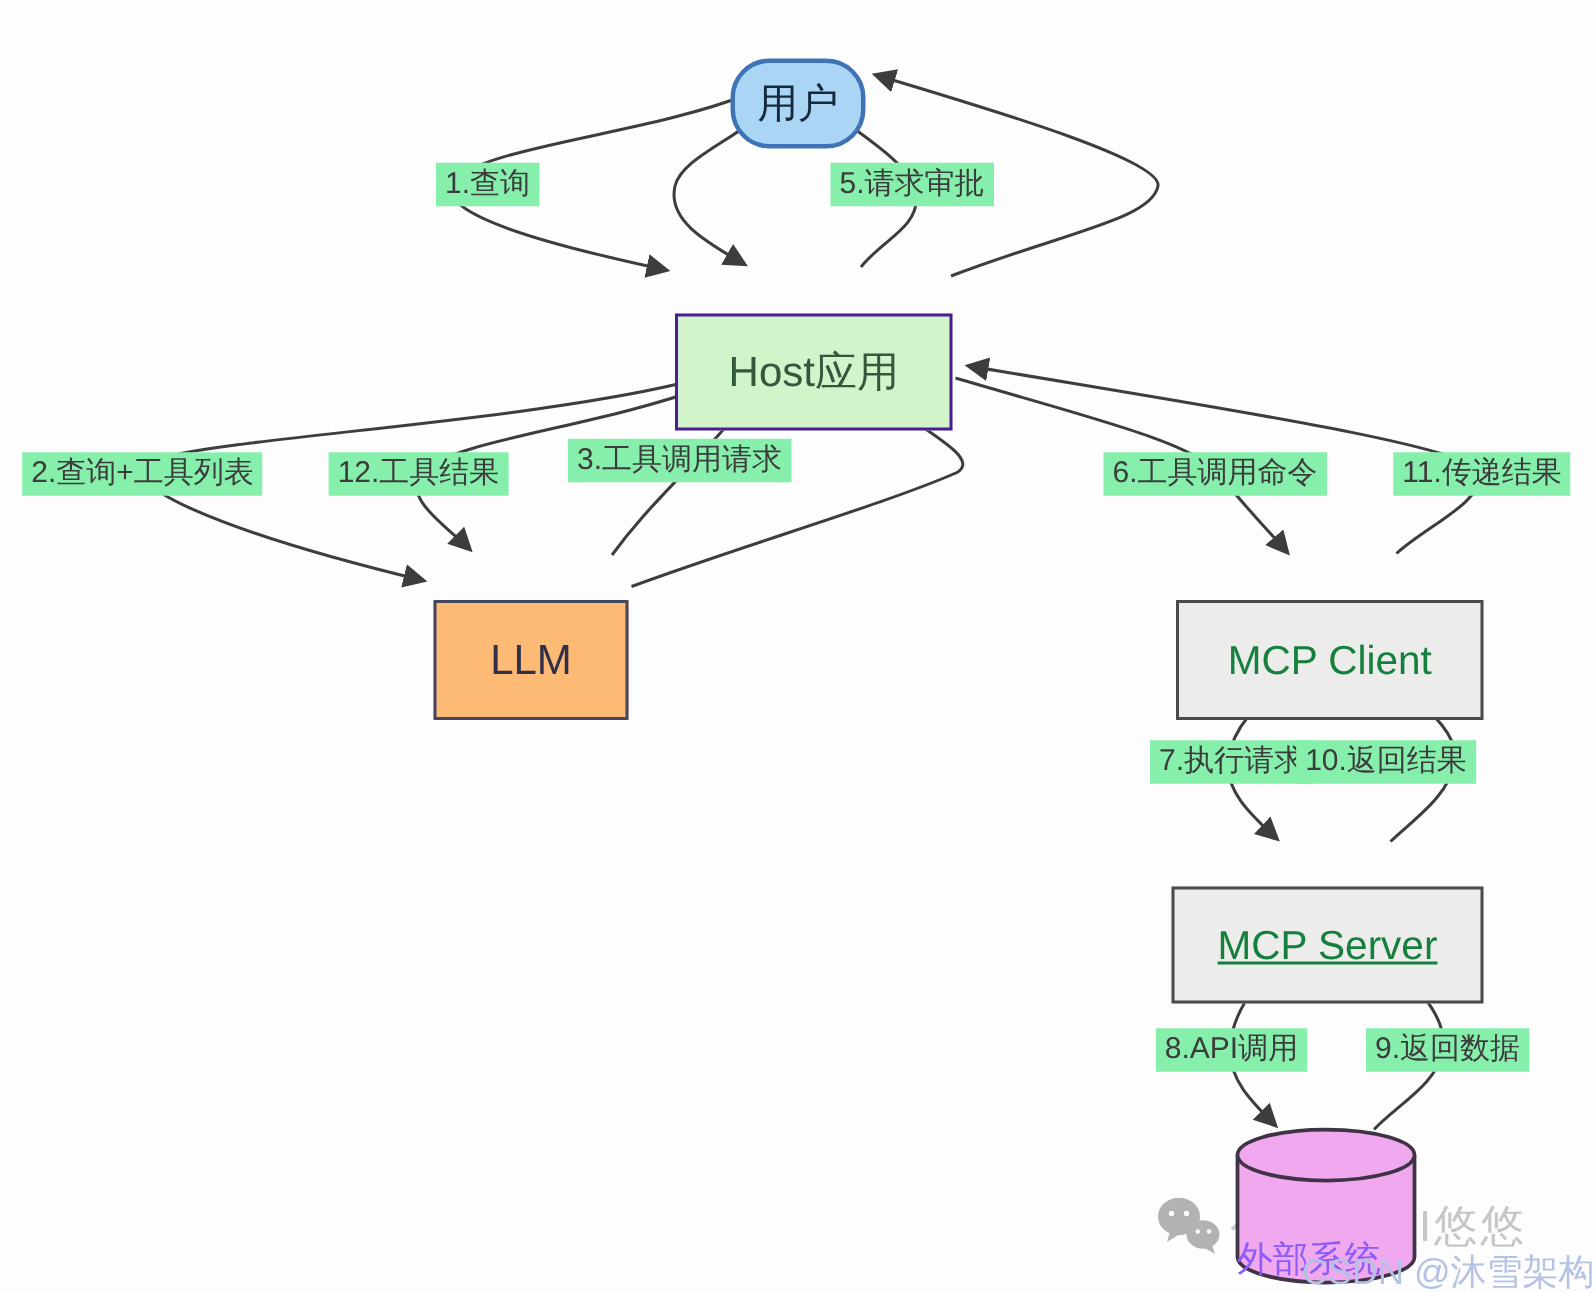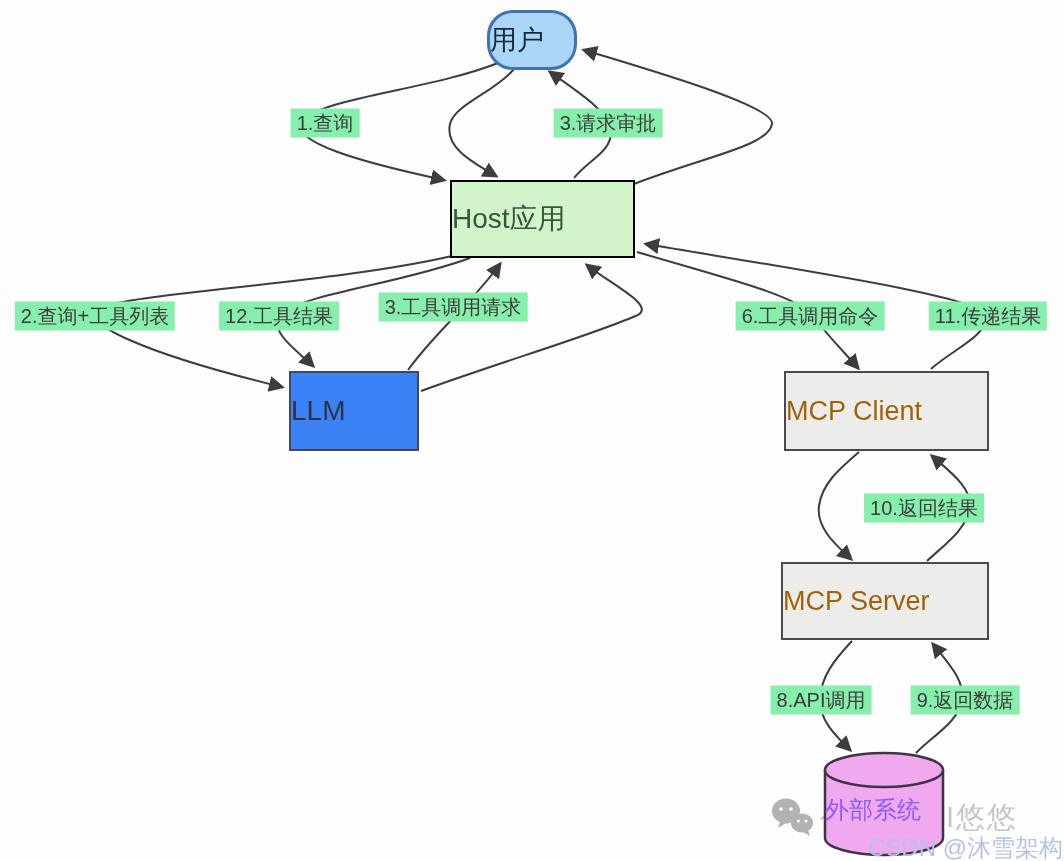--- a/index.html
+++ b/index.html
@@ -6,30 +6,30 @@
   body{font-family:"Liberation Sans","DejaVu Sans",sans-serif;}
   .canvas{position:relative;width:1064px;height:861px;background:#fdfdfd;overflow:hidden;}
 
   
   .wm-back{position:absolute;z-index:0;}
   svg.edges{position:absolute;left:0;top:0;z-index:1;}
   .node,.edge-label{position:absolute;z-index:2;}
   .wm-front{position:absolute;z-index:3;}
 
   
-  .node{display:flex;align-items:center;box-sizing:border-box;white-space:nowrap;}
+  .node{display:flex;align-items:center;justify-content:center;box-sizing:border-box;white-space:nowrap;margin-top:29px;}
   .node-user{left:487px;top:10px;width:90px;height:60px;background:#abd5f5;border:3px solid #3e74b5;
     border-radius:26px;color:#16283c;font-size:27px;}
-  .node-host{left:450px;top:180px;width:185px;height:78px;background:#d2f4cb;border:2px solid #000000;
+  .node-host{left:450px;top:180px;width:185px;height:78px;background:#d2f4cb;border:2px solid #4c1d95;
     color:#33583b;font-size:28px;}
-  .node-llm{left:289px;top:371px;width:130px;height:80px;background:#3b82f6;border:2px solid#45455e;
+  .node-llm{left:289px;top:371px;width:130px;height:80px;background:#fdba74;border:2px solid#45455e;
     color:#30304a;font-size:28px;}
-  .node-box{background:#ececea;border:2px solid #4a4a4a;color:#a16207;font-size:27px;}
+  .node-box{background:#ececea;border:2px solid #4a4a4a;color:#15803d;font-size:27px;}
   .node-mcpc{left:784px;top:371px;width:205px;height:80px;}
-  .node-mcps{left:781px;top:562px;width:208px;height:78px;}
+  .node-mcps{left:781px;top:562px;width:208px;height:78px;text-decoration:underline;}
   .node-ext{left:825px;top:790px;width:95px;height:40px;background:transparent;border:none;
     color:#8b5cf6;font-size:24px;}
 
   
   .edge-label{transform:translate(-50%,-50%);background:#86efac;color:#3c3c3c;font-size:20px;
     padding:2px 6px;white-space:nowrap;line-height:1.25;}
 
   
   .wm-wechat-text{left:820px;top:798px;font-size:29px;color:#c6c6c6;white-space:nowrap;letter-spacing:2px;}
   .wm-csdn{left:868px;top:832px;font-size:24px;color:#b4c2e4;white-space:nowrap;}
@@ -94,27 +94,28 @@
     <span>MCP Client</span>
   </div>
   <div class="node node-box node-mcps">
     <span>MCP Server</span>
   </div>
   <div class="node node-ext">
     <span>外部系统</span>
   </div>
 
   <div class="edge-label" style="left:325px;top:123px">1.查询</div>
-  <div class="edge-label" style="left:608px;top:123px">3.请求审批</div>
+  <div class="edge-label" style="left:608px;top:123px">5.请求审批</div>
 
   <div class="edge-label" style="left:95px;top:316px">2.查询+工具列表</div>
   <div class="edge-label" style="left:279px;top:316px">12.工具结果</div>
   <div class="edge-label" style="left:453px;top:307px">3.工具调用请求</div>
   <div class="edge-label" style="left:810px;top:316px">6.工具调用命令</div>
   <div class="edge-label" style="left:988px;top:316px">11.传递结果</div>
 
+  <div class="edge-label" style="left:821px;top:508px">7.执行请求</div>
   <div class="edge-label" style="left:924px;top:508px">10.返回结果</div>
 
   <div class="edge-label" style="left:821px;top:700px">8.API调用</div>
   <div class="edge-label" style="left:965px;top:700px">9.返回数据</div>
 
   <div class="wm-front wm-csdn">CSDN @沐雪架构师</div>
 </div>
 
 </body></html>

